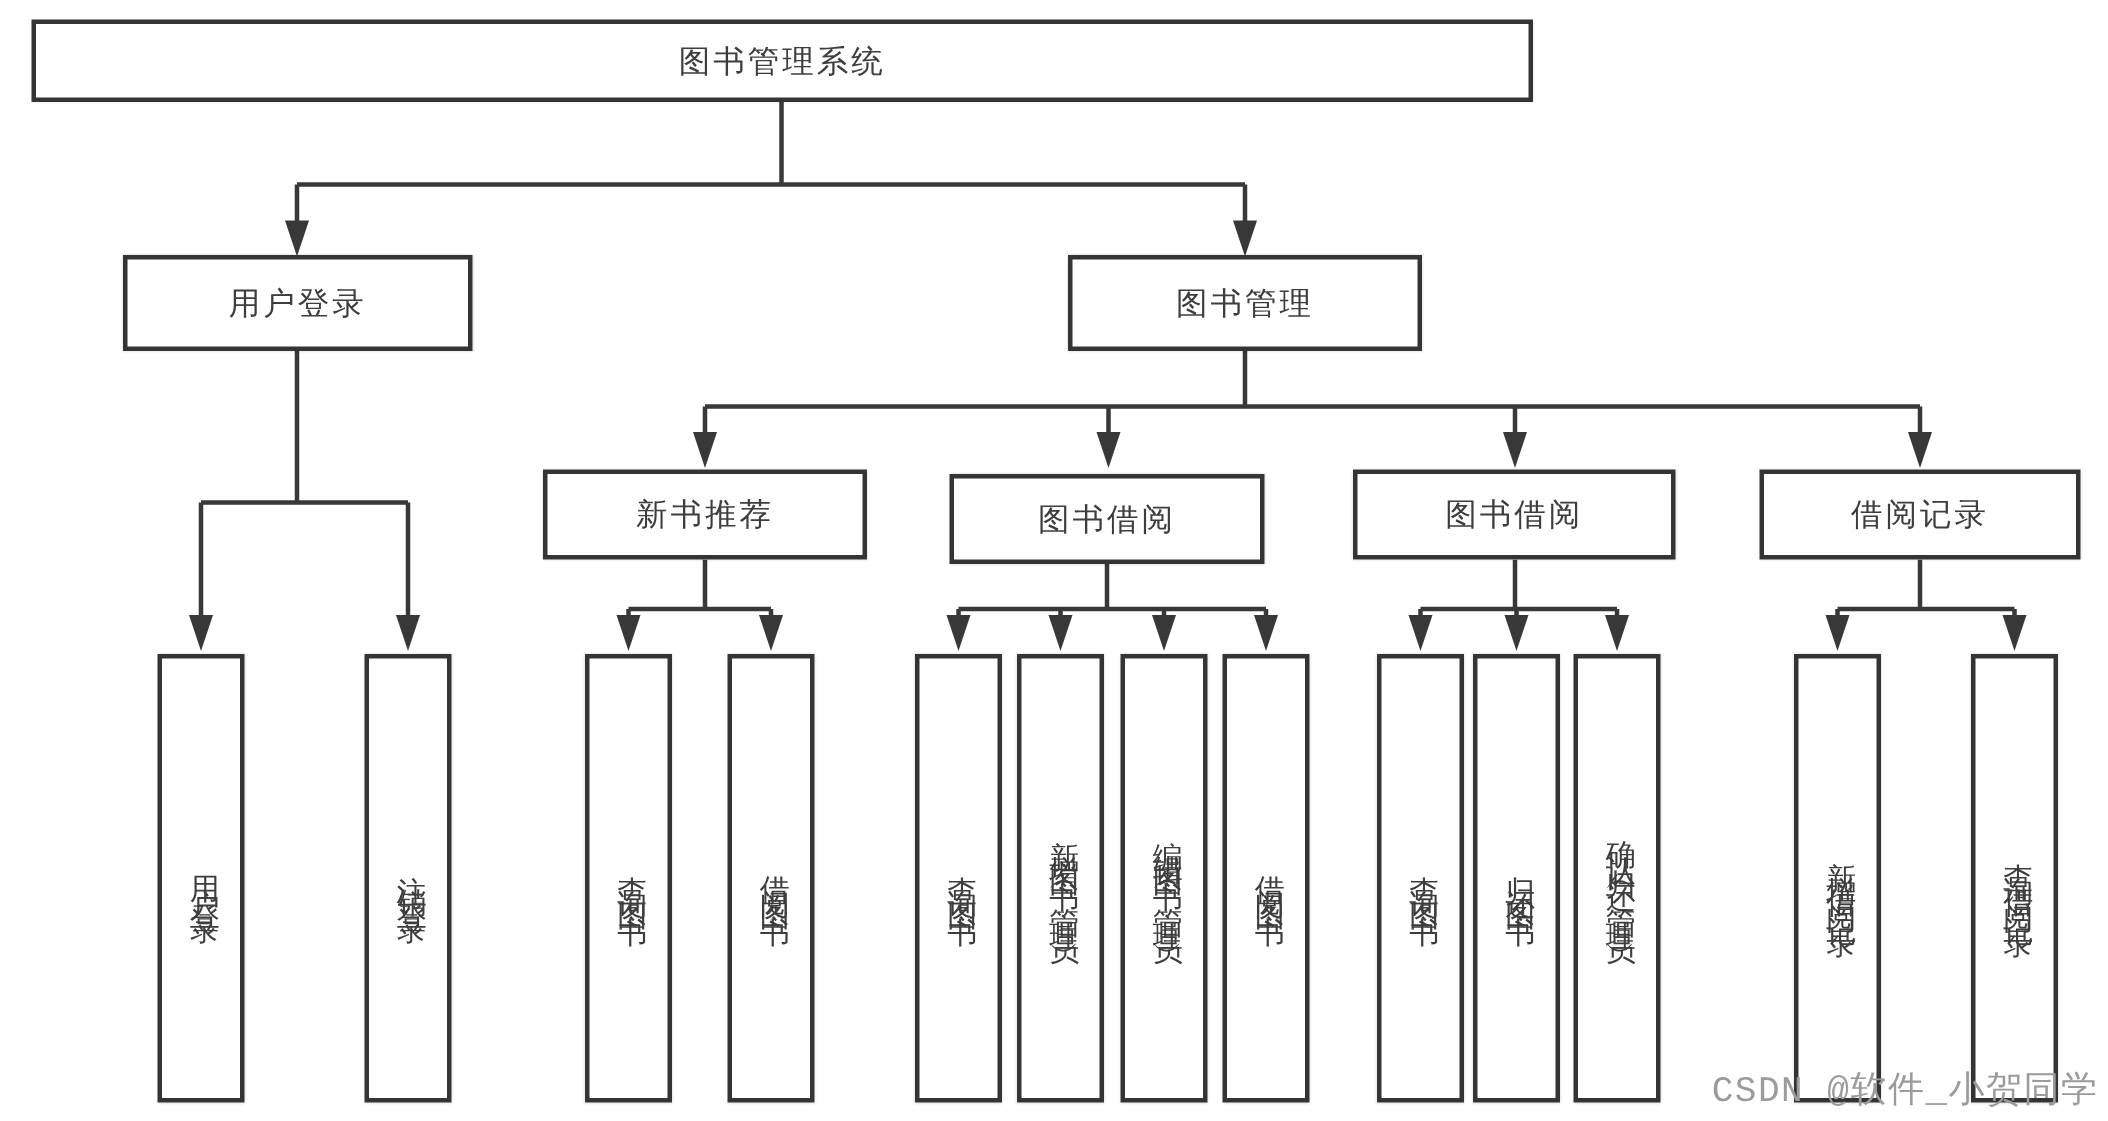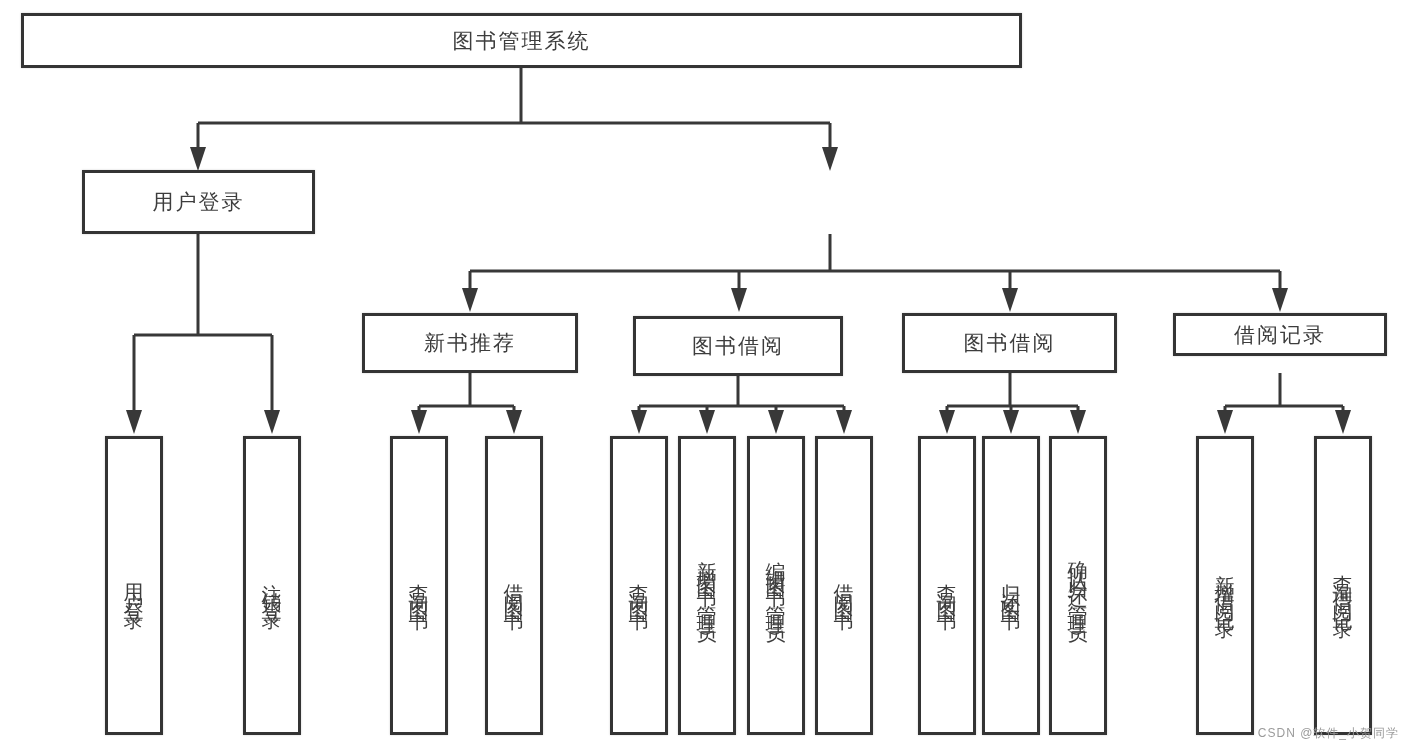--- a/index.html
+++ b/index.html
@@ -2,21 +2,21 @@
 <html><head>
 <meta charset="utf-8">
 <style>
   html, body { margin: 0; padding: 0; background: #ffffff; }
   .canvas {
     position: relative;
     width: 1405px;
     height: 747px;
     background: #ffffff;
     overflow: hidden;
-    font-family: Liberation Sans, sans-serif;
+    font-family: Liberation Mono, monospace;
   }
   .wires {
     position: absolute;
     left: 0; top: 0;
     width: 1405px; height: 747px;
     pointer-events: none;
   }
   .wires path { stroke: #383838; stroke-width: 3; fill: none; }
   .wires polygon { fill: #383838; stroke: none; }
   .node {
@@ -40,21 +40,21 @@
     writing-mode: vertical-rl;
     font-size: 20px;
     letter-spacing: 9px;
     line-height: 1.1;
     white-space: nowrap;
   }
   .watermark {
     position: absolute;
     right: 6px;
     bottom: 5px;
-    font-size: 12px;
+    font-size: 24px;
     letter-spacing: 1px;
     color: #9b9b9b;
     z-index: 5;
     white-space: nowrap;
   }
 </style>
 </head>
 <body>
 
 <div class="canvas">
@@ -102,31 +102,34 @@
     </g>
   </svg>
 
   <div class="node h-node" style="left:21px;top:13px;width:1001px;height:55px;">
     <span class="label">图书管理系统</span>
   </div>
 
   <div class="node h-node" style="left:82px;top:170px;width:233px;height:64px;">
     <span class="label">用户登录</span>
   </div>
+  <div class="node h-node" style="left:712px;top:170px;width:236px;height:64px;">
+    <span class="label">图书管理</span>
+  </div>
 
   <div class="node h-node" style="left:362px;top:313px;width:216px;height:60px;text-align:right;">
     <span class="label">新书推荐</span>
   </div>
   <div class="node h-node" style="left:633px;top:316px;width:210px;height:60px;">
     <span class="label">图书借阅</span>
   </div>
   <div class="node h-node" style="left:902px;top:313px;width:215px;height:60px;">
     <span class="label">图书借阅</span>
   </div>
-  <div class="node h-node" style="left:1173px;top:313px;width:214px;height:43px;">
+  <div class="node h-node" style="left:1173px;top:313px;width:214px;height:60px;">
     <span class="label">借阅记录</span>
   </div>
 
   <div class="node leaf" style="left:105px;">
     <span class="label">用户登录</span>
   </div>
   <div class="node leaf" style="left:243px;">
     <span class="label">注销登录</span>
   </div>
 

